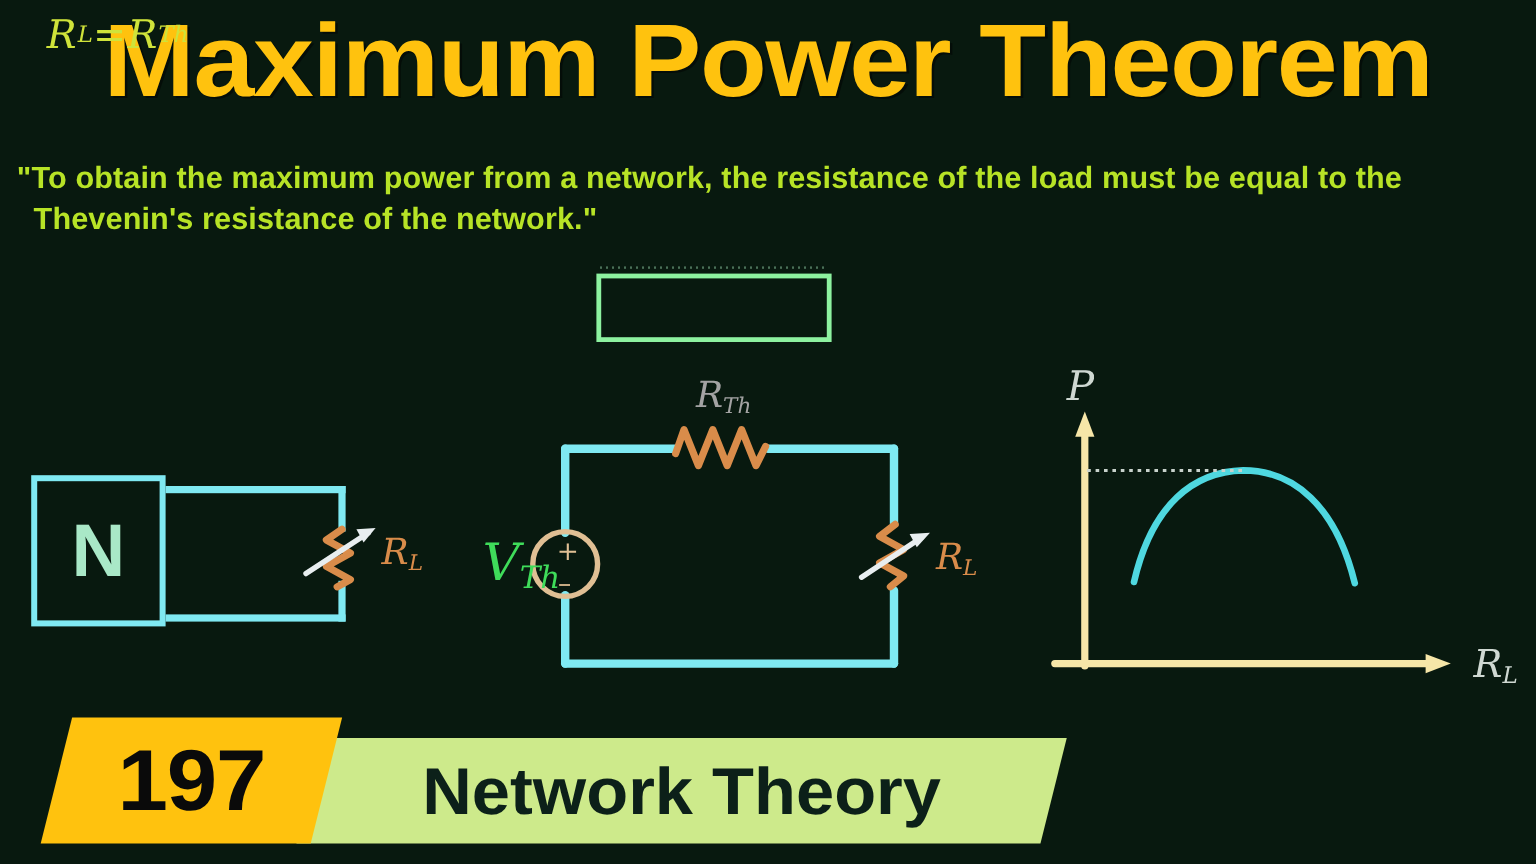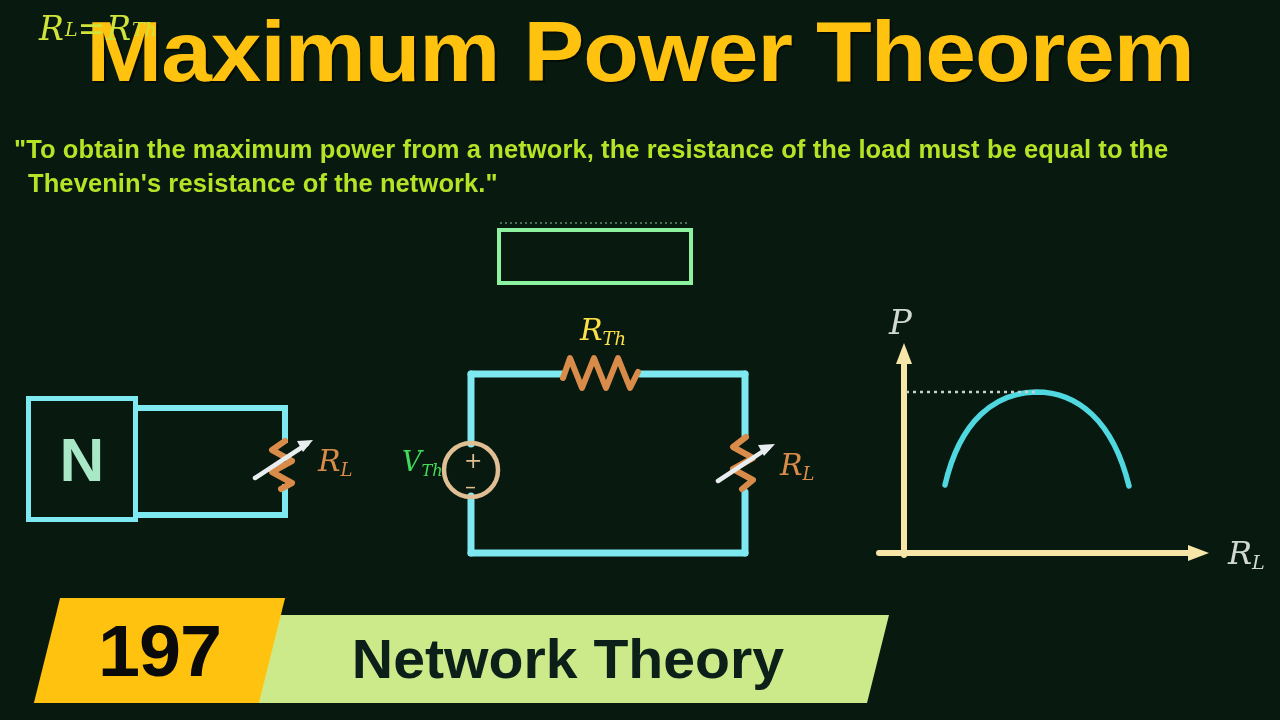--- a/index.html
+++ b/index.html
@@ -246,28 +246,28 @@
 
     <path d="M 945,485 C 960,420 995,393 1036,392 C 1078,392 1113,421 1129,486" fill="none" stroke="#4fd8e0" stroke-width="5.5" stroke-linecap="round"></path>
 
     <line x1="906" y1="392" x2="1038" y2="392" stroke="#c8d2cc" stroke-width="2.5" stroke-dasharray="3 4" stroke-linecap="butt"></line>
   </svg>
 
   <div class="hw" style="left:318px; top:446px; font-size:30px; color:#d98c4a;">
     <span>R</span><span class="sub">L</span>
   </div>
 
-  <div class="hw" style="left:402px; top:448px; font-size:27px; color:#3fdc5a;">
+  <div class="hw" style="left:402px; top:448px; font-size:43px; color:#3fdc5a;">
     <span>V</span><span class="sub">Th</span>
   </div>
 
   <div class="hw" style="left:464px; top:450px; font-size:22px; color:#e0bf94; font-style:normal;">+</div>
   <div class="hw" style="left:465px; top:476px; font-size:22px; color:#e0bf94; font-style:normal;">–</div>
 
-  <div class="hw" style="left:580px; top:315px; font-size:30px; color:#fde047;">
+  <div class="hw" style="left:580px; top:315px; font-size:30px; color:#a3a3a3;">
     <span>R</span><span class="sub">Th</span>
   </div>
 
   <div class="hw" style="left:780px; top:450px; font-size:30px; color:#d98c4a;">
     <span>R</span><span class="sub">L</span>
   </div>
 
   <div class="hw" style="left:889px; top:305px; font-size:34px; color:#cfd8d2;">P</div>
 
   <div class="hw" style="left:1228px; top:537px; font-size:32px; color:#cfd8d2;">

